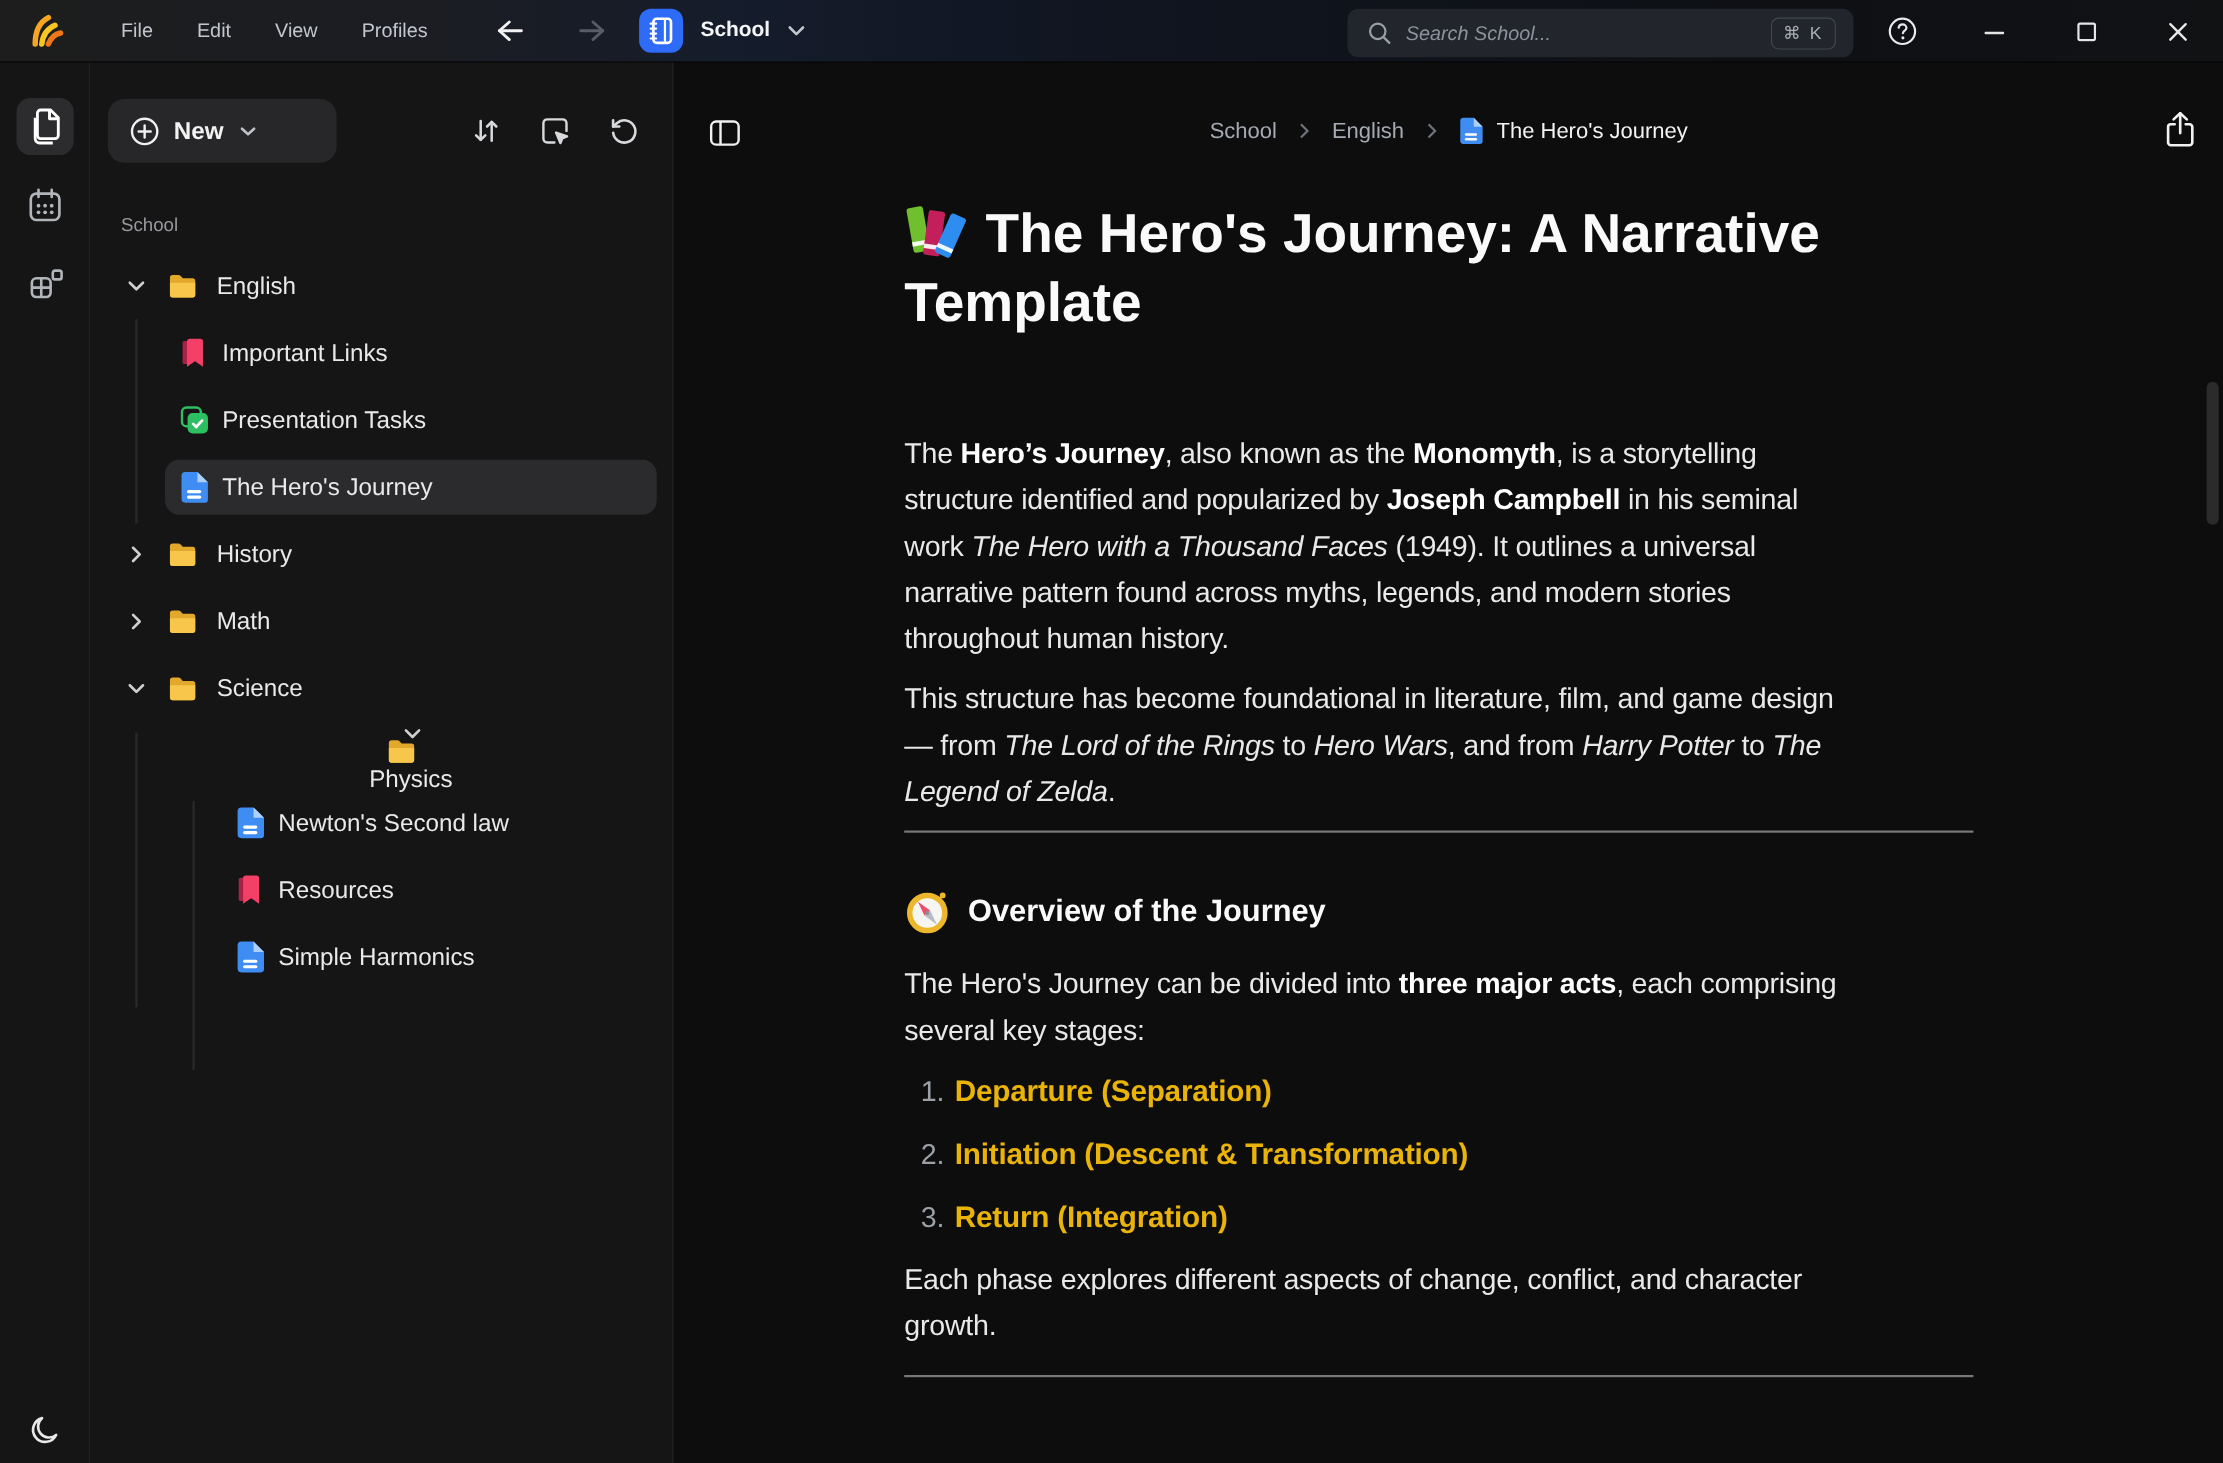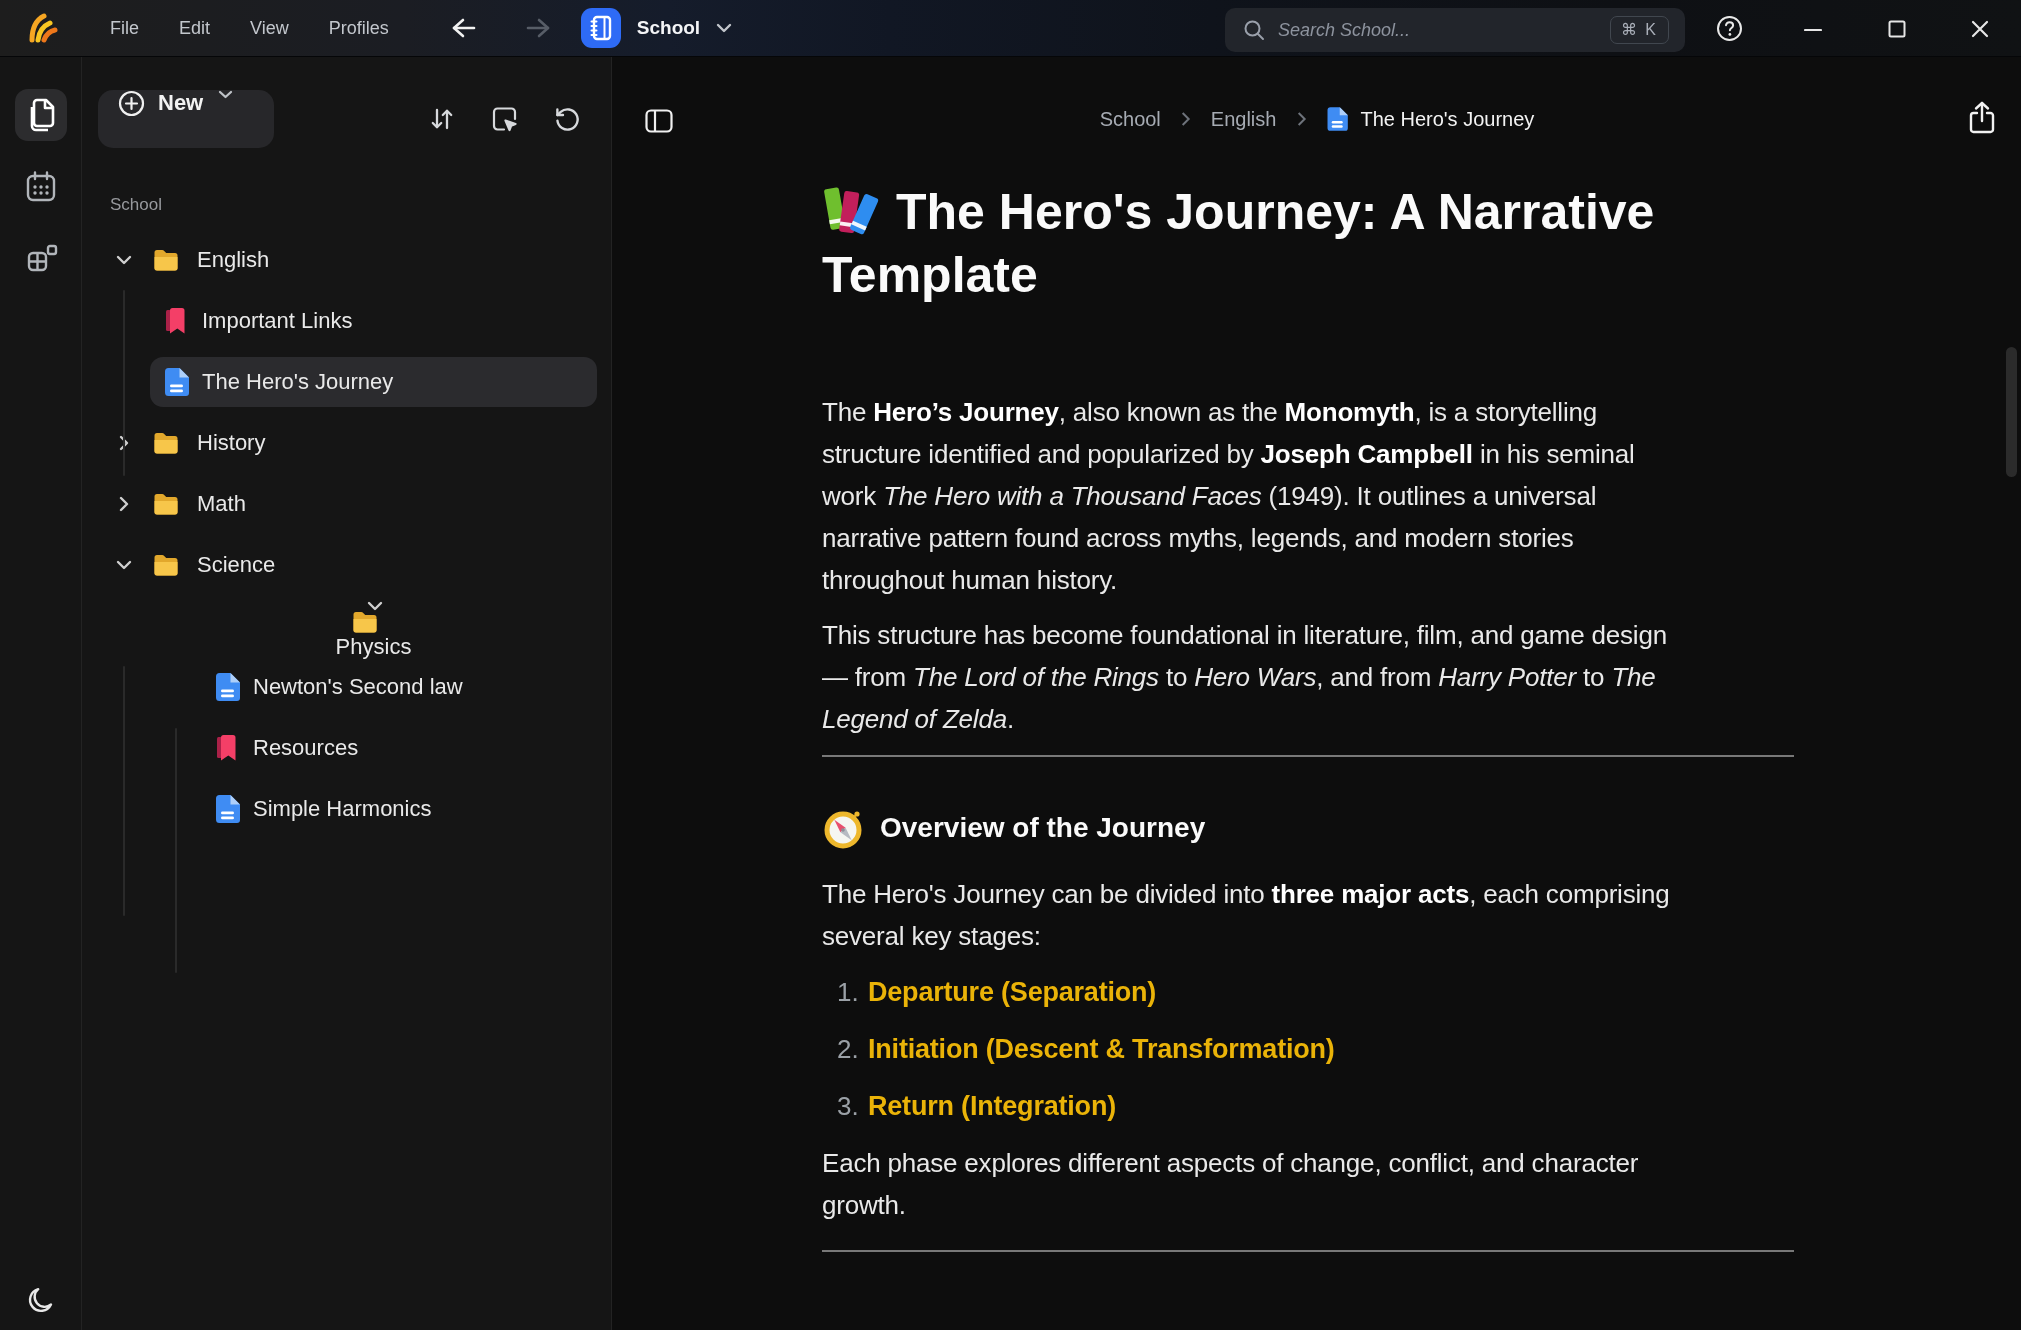--- a/index.html
+++ b/index.html
@@ -35,22 +35,22 @@
   
   .rail { position:absolute; top:57px; left:0; width:82px; bottom:0;
           background:#151515; border-right:1px solid #232323; }
   .rail-btn { position:absolute; left:15px; width:52px; height:52px; border-radius:13px;
               display:flex; align-items:center; justify-content:center; }
   .rail-btn.active { background:#2c2c2e; }
 
   
   .sidebar { position:absolute; top:57px; left:82px; width:530px; bottom:0;
              background:#151515; border-right:1px solid #232323; }
-  .newbtn { position:absolute; left:16px; top:33px; width:176px; height:58px;
-            background:#27272a; border-radius:15px; display:flex; }
+  .newbtn { position:absolute; left:16px; top:33px; width:208px; height:58px;
+            background:#27272a; border-radius:15px; display:flex; align-items:center; }
   .newbtn .plus { margin-left:20px; }
   .newbtn .nb-label { margin-left:13px; font-size:22px; font-weight:bold; color:#f2f2f2; }
   .newbtn .nb-chev { margin-left:15px; }
   .side-action { position:absolute; top:49px; }
   .sa-sort { left:347px; } .sa-import { left:409px; } .sa-history { left:472px; }
   .section-label { position:absolute; left:28px; top:138px; font-size:17px; color:#97999d; }
 
   .tree { position:absolute; left:0; right:0; top:178px; }
   .trow { height:50px; margin-bottom:11px; margin-right:14px; border-radius:13px;
           display:flex; align-items:center; font-size:22px; color:#e9e9e9; }
@@ -277,20 +277,30 @@
       </div>
       <div class="trow l2">
         <span class="ticon">
           <svg width="22" height="28" viewBox="0 0 22 28">
             <rect x="2" y="3" width="5" height="21" rx="1.5" fill="#aa2148"></rect>
             <path d="M6 3.5A2.5 2.5 0 0 1 8.5 1H18a2.5 2.5 0 0 1 2.5 2.5V26.5l-7.2-5-7.3 5z" fill="#f43f67"></path>
           </svg>
         </span>
         <span class="tlabel">Important Links</span>
       </div>
+      <div class="trow l2">
+        <span class="ticon">
+          <svg width="28" height="28" viewBox="0 0 28 28">
+            <rect x="1.5" y="1.5" width="18.5" height="18.5" rx="4.5" fill="none" stroke="#2fbf63" stroke-width="2.4"></rect>
+            <rect x="7" y="7" width="20" height="20" rx="5" fill="#2fbf63"></rect>
+            <path d="m12.5 17.6 3.1 3 5.6-6.2" stroke="#fff" stroke-width="2.7" fill="none" stroke-linecap="round" stroke-linejoin="round"></path>
+          </svg>
+        </span>
+        <span class="tlabel">Presentation Tasks</span>
+      </div>
       <div class="trow l2 selected">
         <span class="ticon">
           <svg width="26" height="30" viewBox="0 0 26 30">
             <path d="M4.5 1h11l9.5 9.5V26a3 3 0 0 1-3 3h-17.5A3.5 3.5 0 0 1 1 25.5v-21A3.5 3.5 0 0 1 4.5 1z" fill="#3f8cf3"></path>
             <path d="M15.5 1l9.5 9.5h-9.5z" fill="#aecff9"></path>
             <rect x="6" y="17.5" width="13" height="2.8" rx="1.4" fill="#fff"></rect>
             <rect x="6" y="22.5" width="13" height="2.8" rx="1.4" fill="#fff"></rect>
           </svg>
         </span>
         <span class="tlabel">The Hero's Journey</span>

